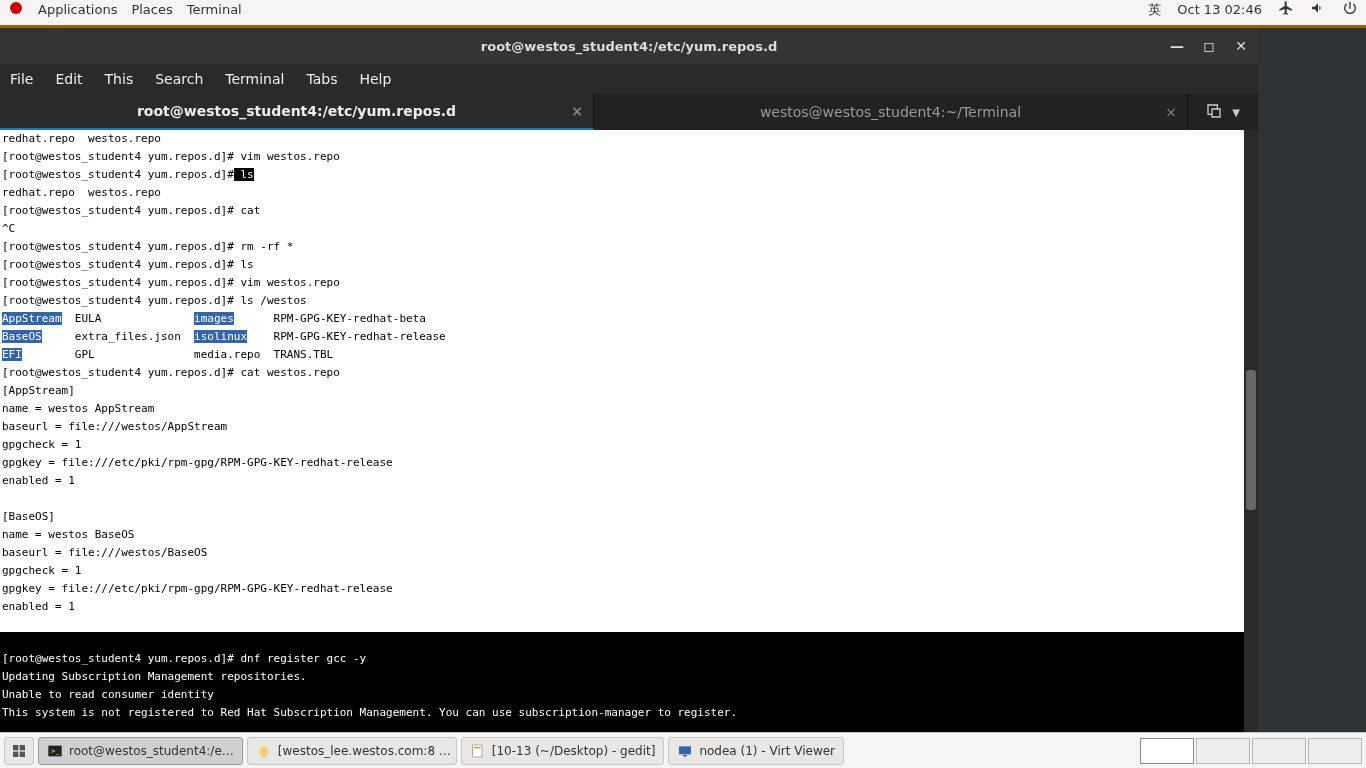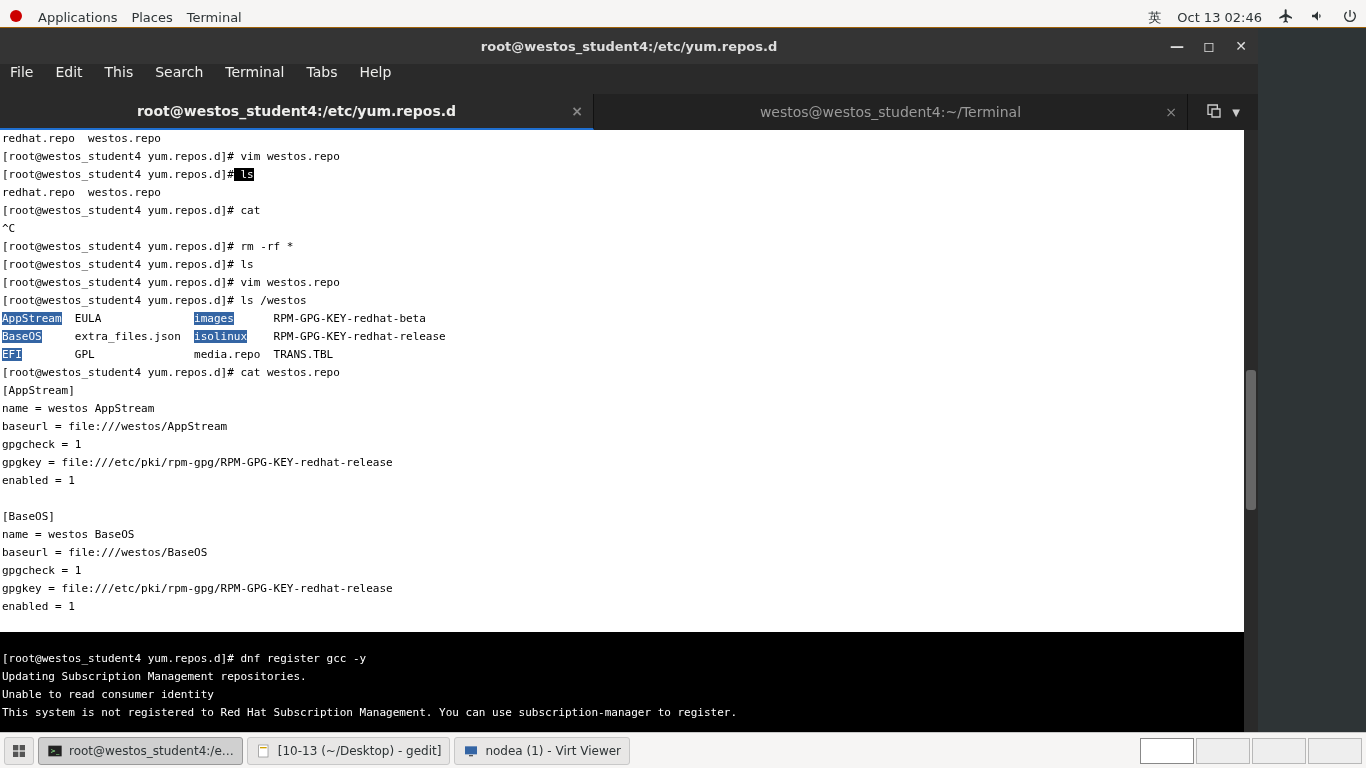--- a/index.html
+++ b/index.html
@@ -12,24 +12,24 @@
     height: 768px;
     overflow: hidden;
     position: relative;
   }
   
   .top-panel {
     height: 28px;
     background: #f6f5f4;
     color: #2e3436;
     display: flex;
-    align-items: flex-end;
+    align-items: flex-start;
     padding: 0 8px;
     font-size: 13px;
-    border-bottom: 1px solid #a16207;
+    border-bottom: 3px solid #a16207;
   }
   .top-panel .left { display: flex; align-items: center; gap: 14px; }
   .top-panel .right { margin-left: auto; display: flex; align-items: center; gap: 16px; }
   .rh-logo { width: 16px; height: 16px; color: #cc0000; }
   .panel-item { cursor: default; }
   .icon { width: 16px; height: 16px; display: inline-block; }
 
   
   .window {
     position: absolute;
@@ -50,20 +50,21 @@
     font-weight: bold;
     position: relative;
   }
   .titlebar .title-text { margin: 0 auto; }
   .win-controls { position: absolute; right: 6px; top: 0; height: 100%; display: flex; align-items: center; gap: 10px; }
   .win-btn { width: 22px; height: 22px; display:flex; align-items:center; justify-content:center; color:#ddd; font-size:14px; }
   .menubar {
     height: 30px;
     background: #2a2a2a;
     display: flex;
+    align-items: center;
     gap: 22px;
     padding: 0 10px;
     color: #eeeeec;
     font-size: 14px;
   }
   .menubar span { cursor: default; }
   .tab-row {
     height: 36px;
     background: #222;
     display: flex;
@@ -262,20 +263,26 @@
   </div>
   <div class="task-btn active">
     <svg class="task-icon" viewBox="0 0 24 24">
         <rect x="2" y="4" width="20" height="16" fill="#222"></rect>
         <text x="5" y="15" fill="#9f9" font-size="10">&gt;_</text>
       </svg>
     <span>root@westos_student4:/e…</span>
   </div>
   <div class="task-btn">
     <svg class="task-icon" viewBox="0 0 24 24">
+        <ellipse cx="12" cy="13" rx="7" ry="9" fill="#f0d080"></ellipse>
+      </svg>
+    <span>[westos_lee.westos.com:8 …</span>
+  </div>
+  <div class="task-btn">
+    <svg class="task-icon" viewBox="0 0 24 24">
         <rect x="4" y="3" width="14" height="18" fill="#fff" stroke="#888"></rect>
         <rect x="6" y="6" width="10" height="2" fill="#d0a000"></rect>
       </svg>
     <span>[10-13 (~/Desktop) - gedit]</span>
   </div>
   <div class="task-btn">
     <svg class="task-icon" viewBox="0 0 24 24">
         <rect x="3" y="5" width="18" height="12" fill="#3465a4"></rect>
         <rect x="9" y="18" width="6" height="2" fill="#555"></rect>
       </svg>

